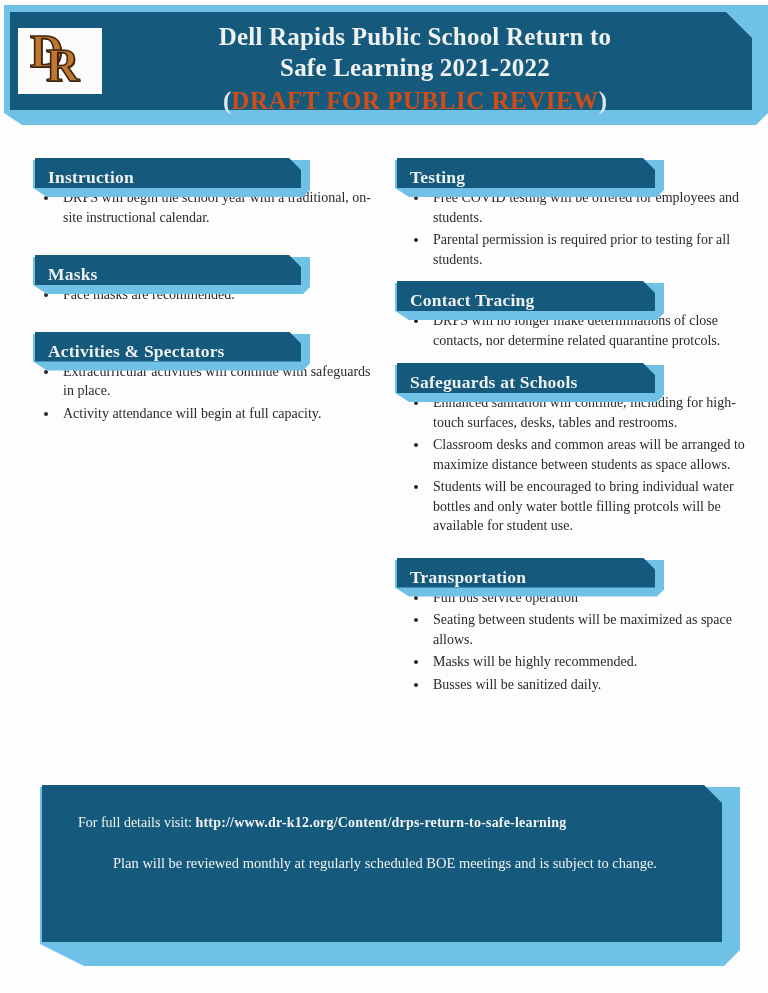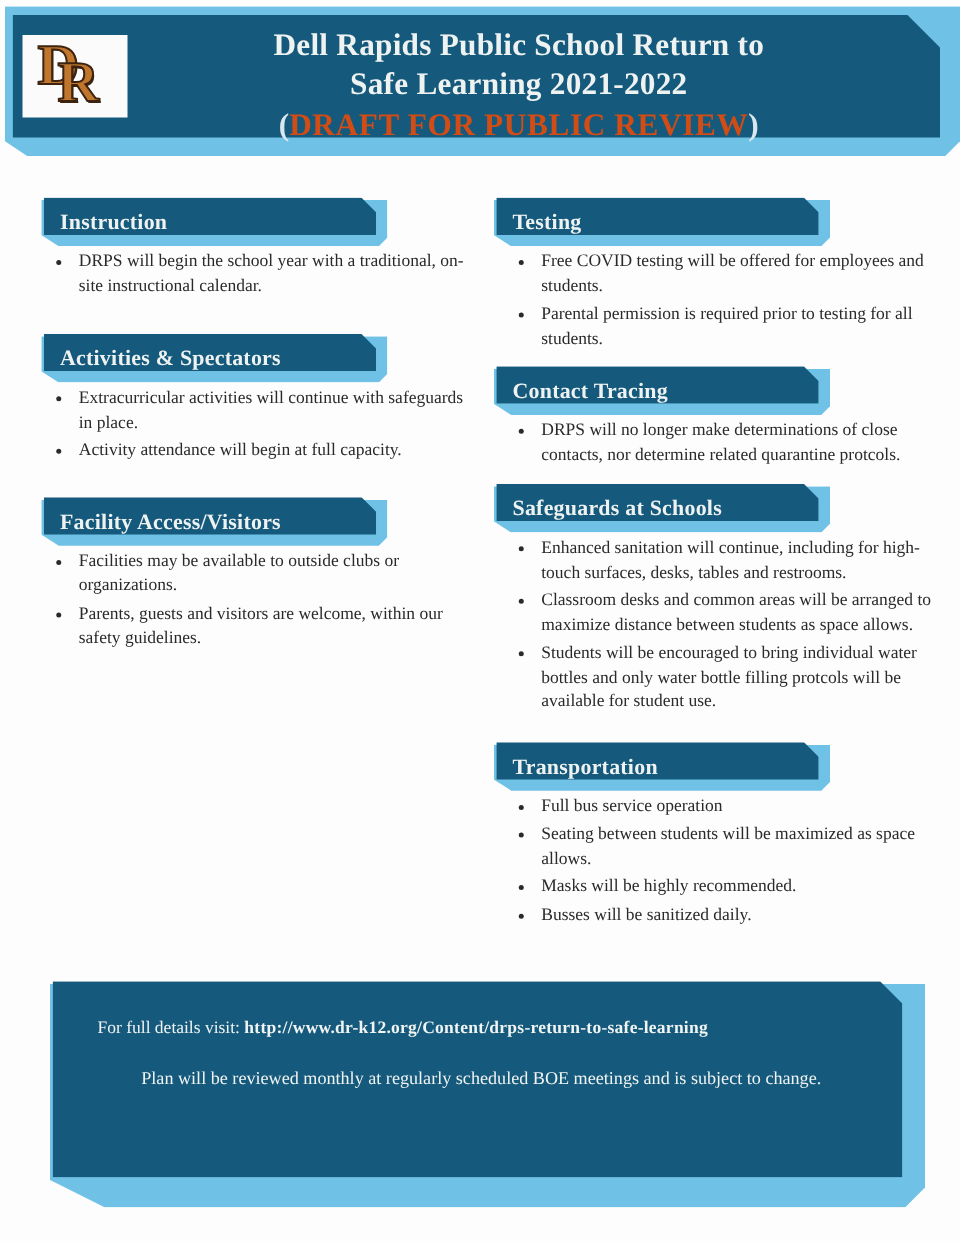--- a/index.html
+++ b/index.html
@@ -70,21 +70,21 @@
   }
   .bar{
     position:absolute;inset:0;background:var(--dark-teal);
     clip-path:polygon(0 0,calc(100% - 12px) 0,100% 12px,100% 100%,0 100%);
     display:flex;align-items:flex-end;padding-left:13px;
   }
   .bar-label{
     color:var(--bar-text);font-size:17.5px;font-weight:700;letter-spacing:.2px;
   }
   .bullets{
-    margin-top:12px;list-style:disc;color:var(--body-text);
+    list-style:disc;color:var(--body-text);
   }
   .col-left .bullets{padding-left:24px;}
   .col-right .bullets{padding-left:32px;}
   .bullets li{
     font-size:14px;line-height:19.5px;padding-left:4px;margin-bottom:3px;
   }
 
   
   .footer-wrap{position:absolute;left:42px;top:785px;width:680px;height:157px;}
   .footer-backing{
@@ -133,38 +133,37 @@
             </div>
           </div>
           <ul class="bullets">
             <li>DRPS will begin the school year with a traditional, on-site instructional calendar.</li>
           </ul>
         </section>
         <section class="section">
           <div class="bar-wrap">
             <div class="bar-backing"></div>
             <div class="bar">
+              <span class="bar-label">Masks</span>
+            </div>
+          </div>
+          <ul class="bullets">
+            <li>Face masks are recommended.</li>
+          </ul>
+        </section>
+        <section class="section">
+          <div class="bar-wrap">
+            <div class="bar-backing"></div>
+            <div class="bar">
               <span class="bar-label">Activities &amp; Spectators</span>
             </div>
           </div>
           <ul class="bullets">
             <li>Extracurricular activities will continue with safeguards in place.</li>
             <li>Activity attendance will begin at full capacity.</li>
-          </ul>
-        </section>
-        <section class="section">
-          <div class="bar-wrap">
-            <div class="bar-backing"></div>
-            <div class="bar">
-              <span class="bar-label">Facility Access/Visitors</span>
-            </div>
-          </div>
-          <ul class="bullets">
-            <li>Facilities may be available to outside clubs or organizations.</li>
-            <li>Parents, guests and visitors are welcome, within our safety guidelines.</li>
           </ul>
         </section>
       </div>
     <div class="col col-right" id="col-right">
         <section class="section">
           <div class="bar-wrap">
             <div class="bar-backing"></div>
             <div class="bar">
               <span class="bar-label">Testing</span>
             </div>

